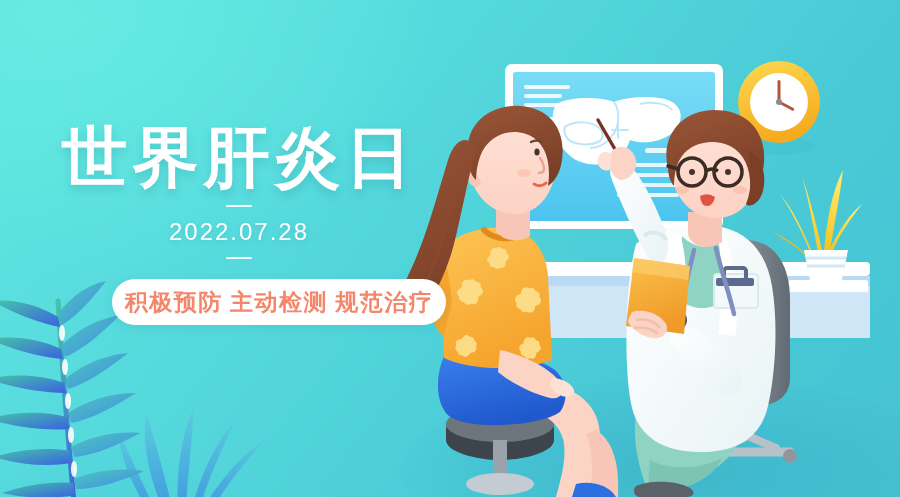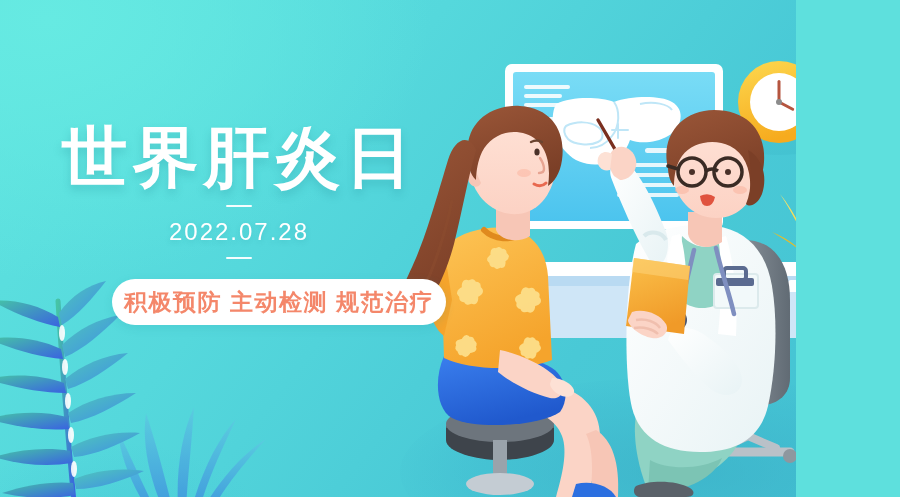--- a/index.html
+++ b/index.html
@@ -4,21 +4,21 @@
 <style>
   * { margin:0; padding:0; box-sizing:border-box; }
   html,body { width:900px; height:497px; overflow:hidden; }
   body {
     font-family:"Liberation Sans", sans-serif;
     background:#5ee0dd;
   }
 
   .poster {
     position:relative;
-    width:796px; height:497px;
+    width:900px; height:497px;
     overflow:hidden;
     background:
       radial-gradient(ellipse 620px 420px at 6% 4%,  #66eae2 0%, rgba(102,234,226,0) 62%),
       linear-gradient(128deg, #5fe4e0 0%, #55d8dc 38%, #49c9d6 72%, #45c3d3 100%);
   }
 
   
   .leaves { position:absolute; left:-14px; bottom:-10px; width:330px; height:230px; }
   .leaves svg { width:100%; height:100%; display:block; }
 
@@ -55,21 +55,21 @@
   }
 
   .pill {
     margin:20px auto 0; margin-left:112px;
     width:334px; height:46px; background:#ffffff; border-radius:23px;
     display:flex; align-items:center; justify-content:center;
     box-shadow:0 3px 10px rgba(40,150,160,.16);
   }
   .pill-text {
     font-size:23px; font-weight:700; color:#f4876a; letter-spacing:1.5px;
-    font-family:Liberation Sans, sans-serif;
+    font-family:Liberation Serif, serif;
     white-space:nowrap;
   }
 
   
   .scene { position:absolute; left:0; top:0; width:900px; height:497px; }
   .scene svg { position:absolute; left:0; top:0; width:900px; height:497px; display:block; }
 </style>
 </head>
 <body>
 

